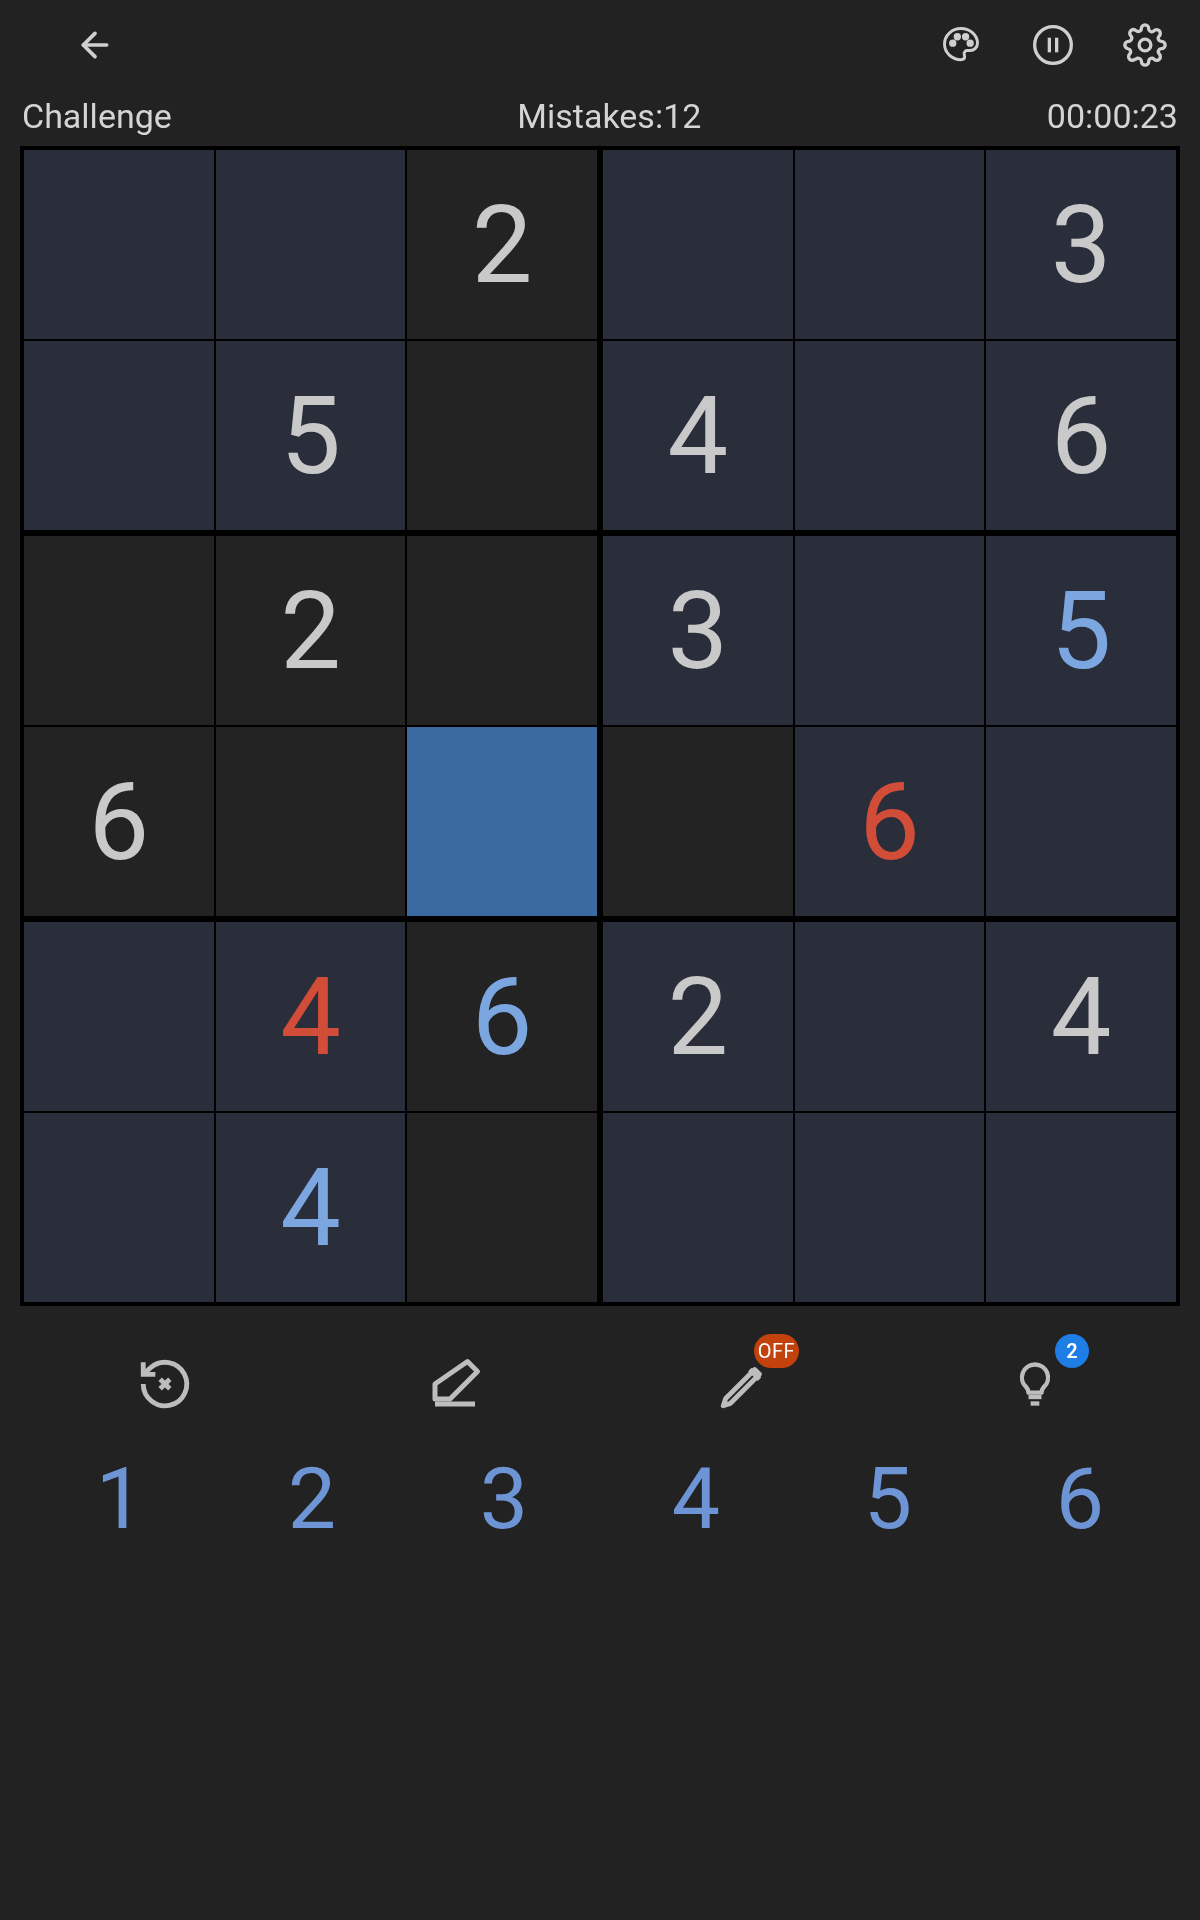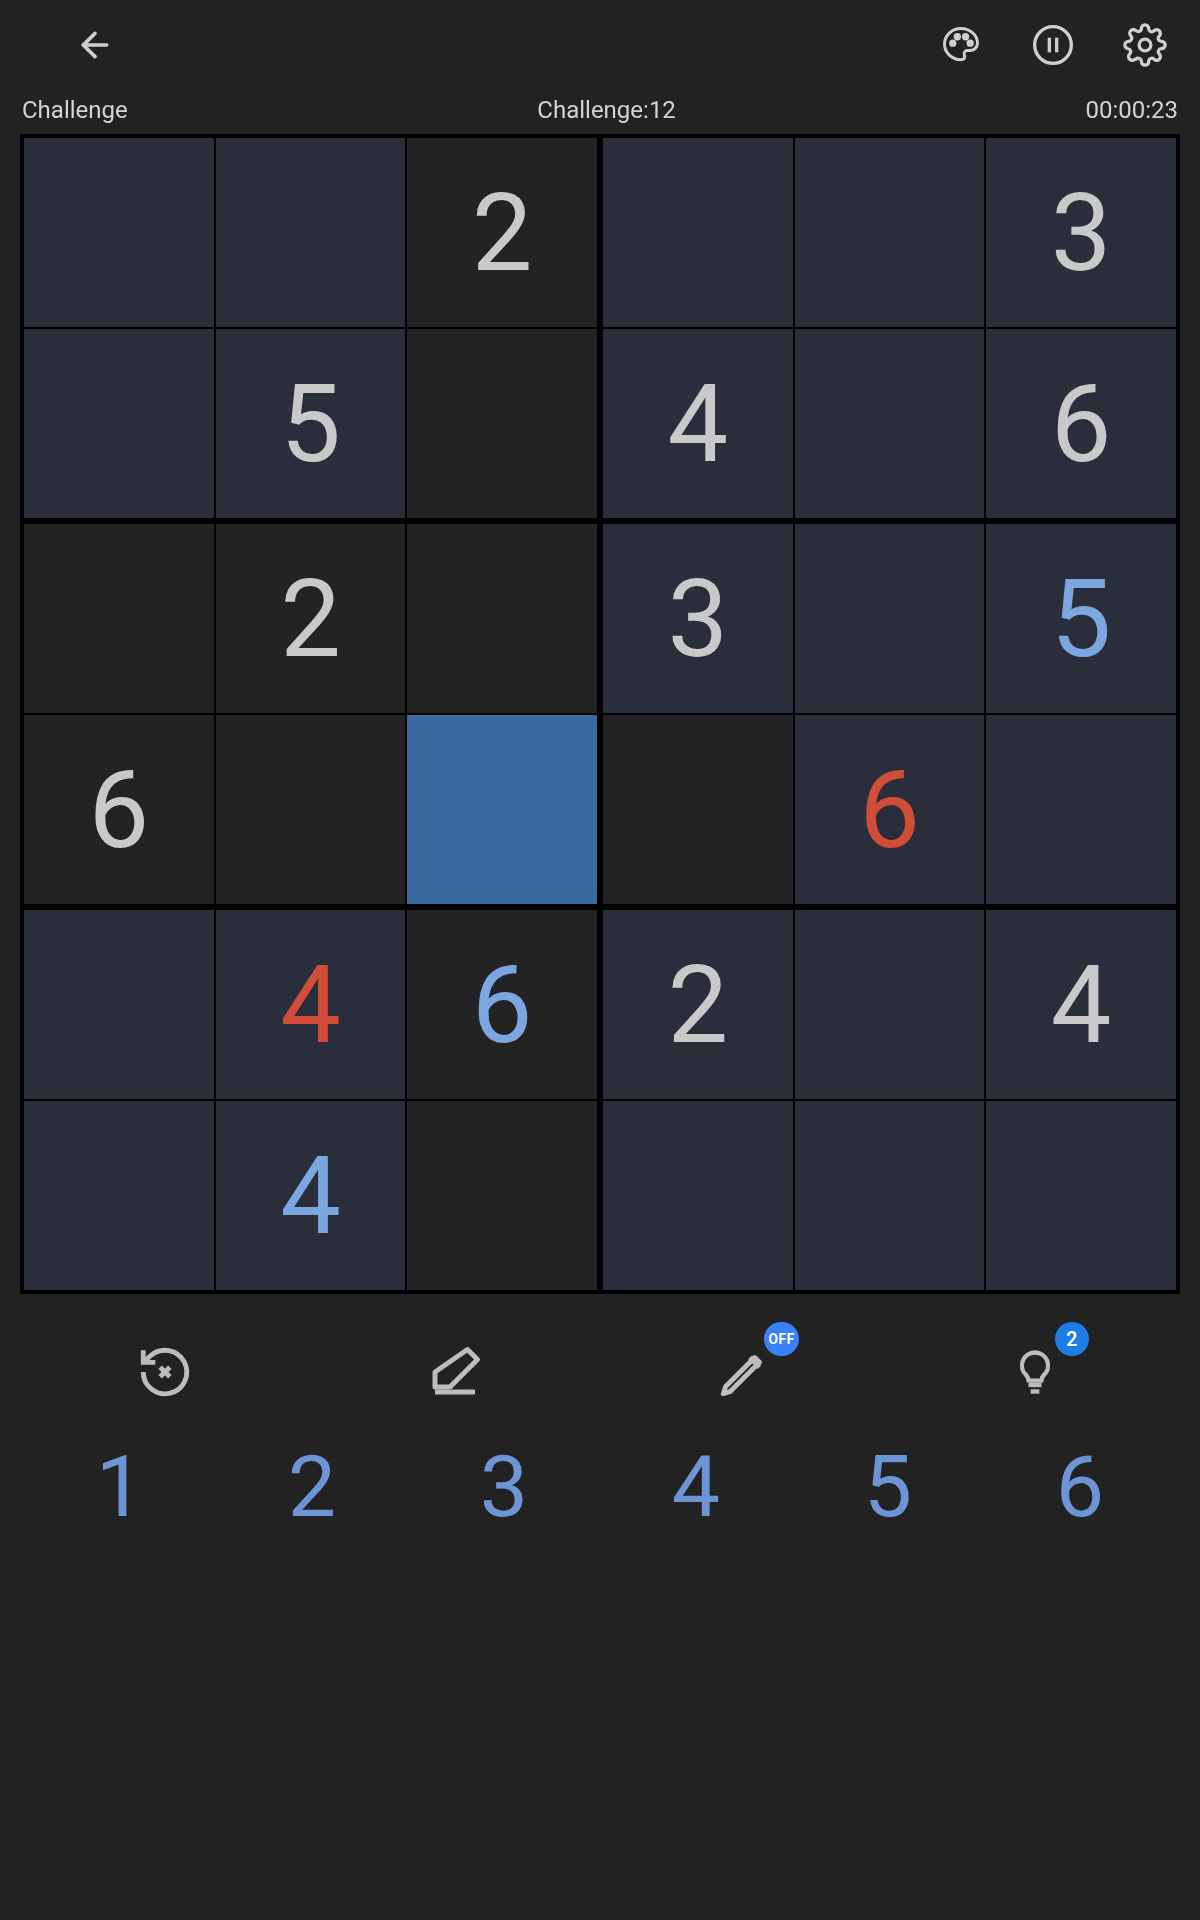--- a/index.html
+++ b/index.html
@@ -37,21 +37,21 @@
     color: #cfcfcf;
     cursor: pointer;
   }
   .icon-btn + .icon-btn { margin-left: 22px; }
 
   
   .status-line {
     display: flex;
     justify-content: space-between;
     padding: 6px 22px 10px 22px;
-    font-size: 24px;
+    font-size: 34px;
     color: #d4d4d4;
   }
   .status-line .center { text-align: center; }
 
   
   .board-wrap {
     padding: 0 20px;
   }
   .board {
     width: 1160px;
@@ -114,21 +114,21 @@
     border-radius: 17px;
     display: flex;
     align-items: center;
     justify-content: center;
     font-size: 20px;
     font-weight: 600;
     color: #fff;
     padding: 0 4px;
   }
   .badge.blue { background: #1f7de6; }
-  .badge.grey { background: #3b82f6; font-size: 14px; font-weight: 700; letter-spacing: 0.5px; }
+  .badge.grey { background: #c2410c; font-size: 20px; font-weight: 400; letter-spacing: 0.5px; }
 
   
   .num-pad {
     display: flex;
     justify-content: space-around;
     align-items: center;
     margin-top: 24px;
     padding: 0 24px;
   }
   .num-key {
@@ -173,21 +173,21 @@
       <svg width="44" height="44" viewBox="0 0 24 24" fill="none" stroke="currentColor" stroke-width="1.8">
         <circle cx="12" cy="12" r="3.2"></circle>
         <path d="M19.4 15a1.7 1.7 0 0 0 .34 1.87l.06.06a2 2 0 1 1-2.83 2.83l-.06-.06a1.7 1.7 0 0 0-1.87-.34 1.7 1.7 0 0 0-1 1.56V21a2 2 0 1 1-4 0v-.09a1.7 1.7 0 0 0-1.11-1.56 1.7 1.7 0 0 0-1.87.34l-.6.06a2 2 0 1 1-2.83-2.83l.06-.06a1.7 1.7 0 0 0 .34-1.87 1.7 1.7 0 0 0-1.56-1H3a2 2 0 1 1 0-4h.09a1.7 1.7 0 0 0 1.56-1.11 1.7 1.7 0 0 0-.34-1.87l-.06-.06a2 2 0 1 1 2.83-2.83l.06.06a1.7 1.7 0 0 0 1.87.34H9a1.7 1.7 0 0 0 1-1.56V3a2 2 0 1 1 4 0v.09a1.7 1.7 0 0 0 1 1.56 1.7 1.7 0 0 0 1.87-.34l.06-.06a2 2 0 1 1 2.83 2.83l-.06.06a1.7 1.7 0 0 0-.34 1.87V9a1.7 1.7 0 0 0 1.56 1H21a2 2 0 1 1 0 4h-.09a1.7 1.7 0 0 0-1.51 1z"></path>
       </svg>
     </div>
   </div>
 
   <div class="status-line">
     <span>Challenge</span>
     <span class="center">
-      <span>Challenge:</span><span>12</span>
+      <span>Mistakes:</span><span>12</span>
     </span>
     <span>00:00:23</span>
   </div>
 
   <div class="board-wrap">
     <div id="board" class="board">
         <div class="box">
           <div class="cell shade-mid"></div>
           <div class="cell shade-mid"></div>
           <div class="cell shade-dark">2</div>

